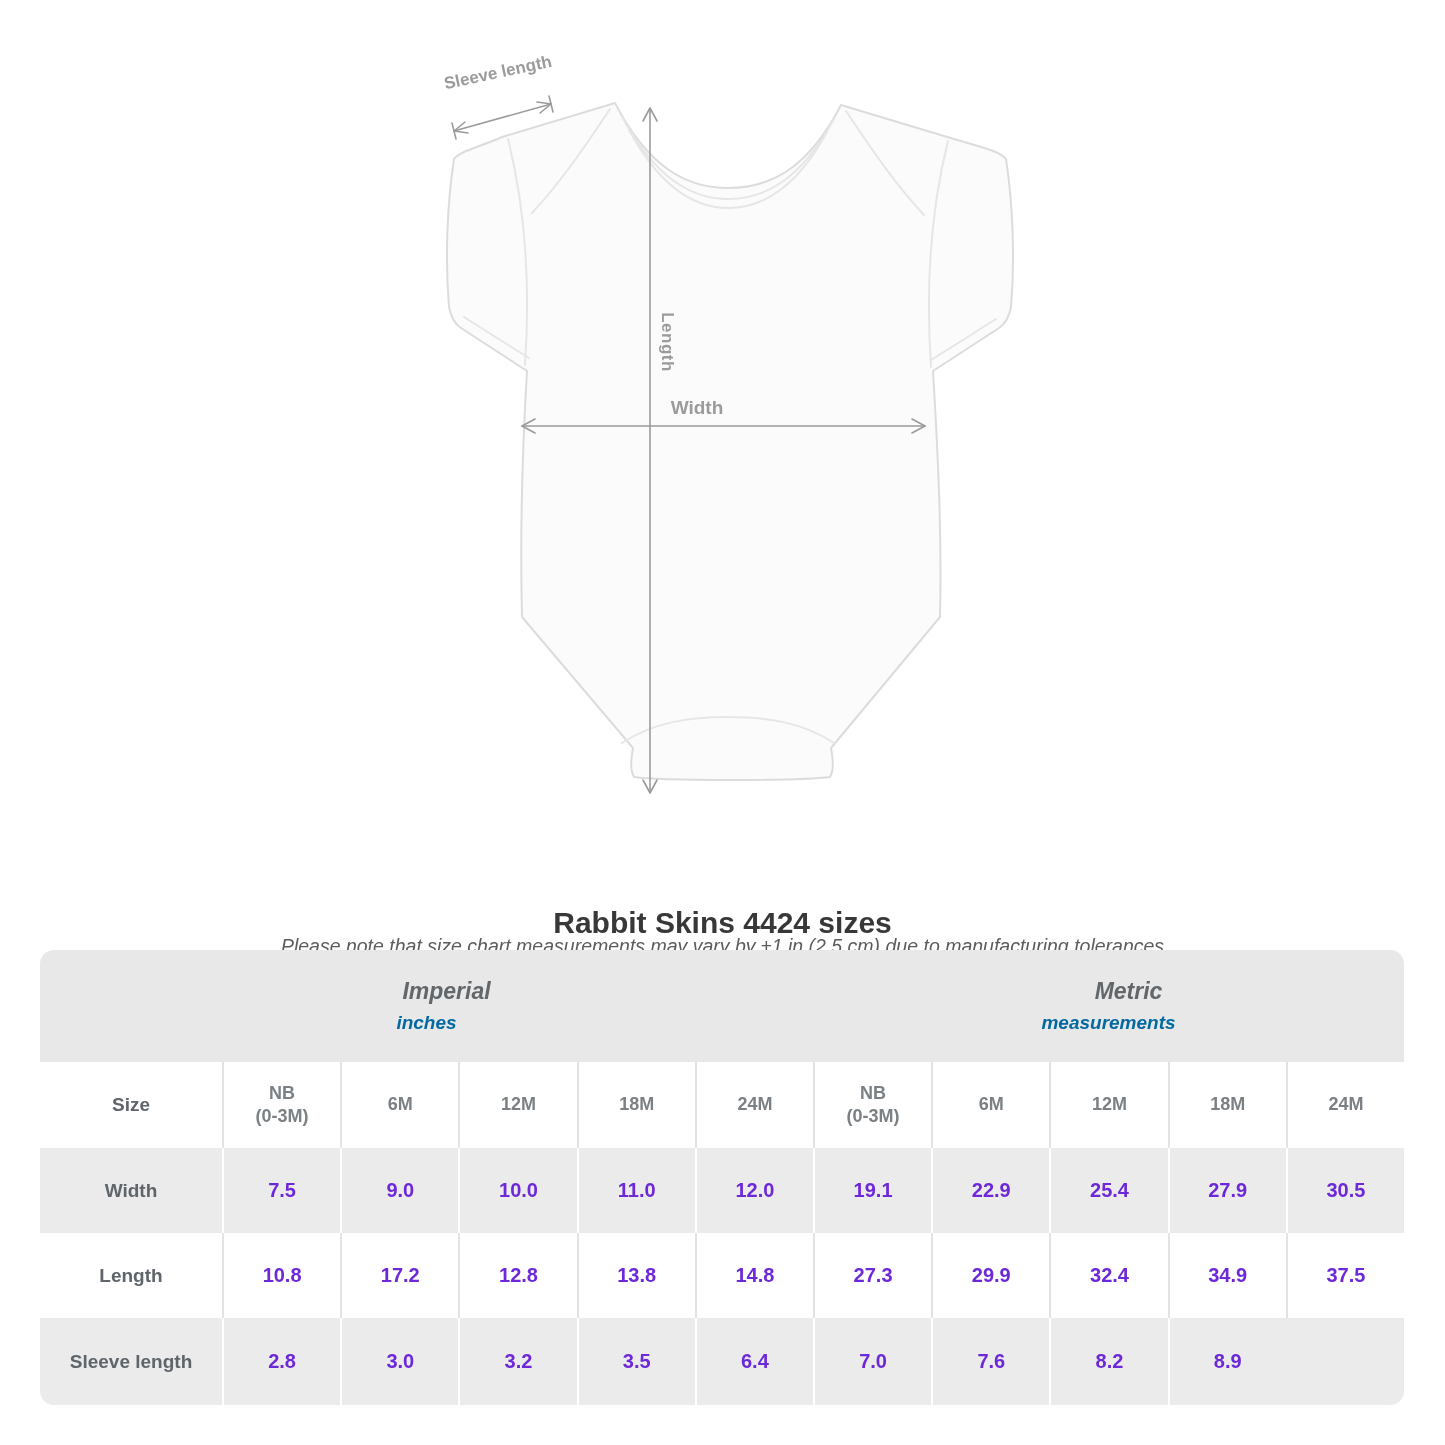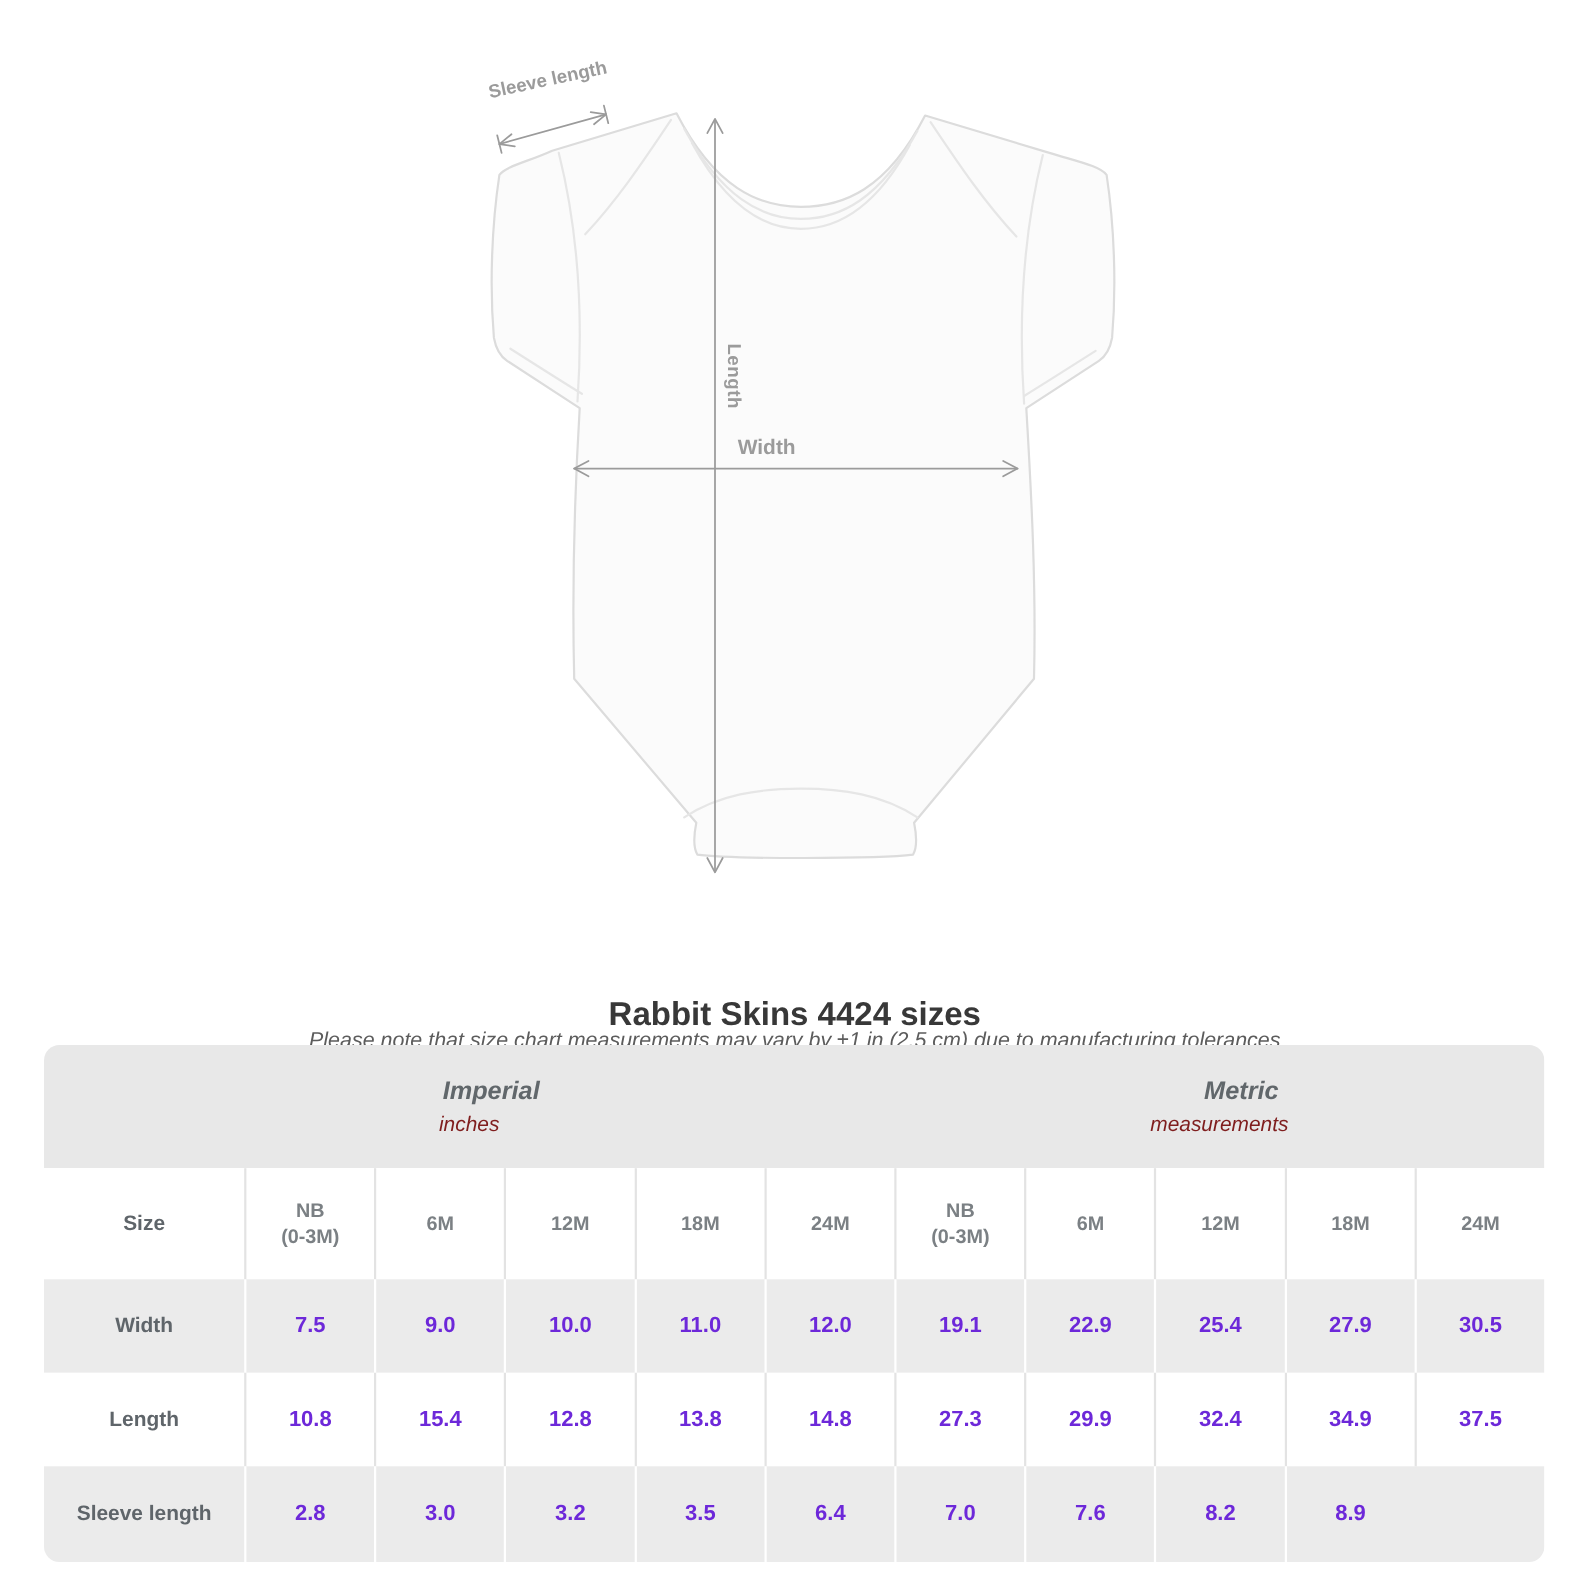--- a/index.html
+++ b/index.html
@@ -19,23 +19,23 @@
   .title{position:absolute;left:0;top:906px;width:100%;text-align:center;
          font-size:30px;font-weight:bold;color:#383838;}
   .subtitle{position:absolute;left:0;top:935px;width:100%;text-align:center;
             font-size:19.5px;font-style:italic;color:#5c5c5c;}
 
   
   .tbl{position:absolute;left:40px;top:950px;width:1364px;border-radius:14px;overflow:hidden;}
   .band-row{display:grid;grid-template-columns:773px 1fr;height:112px;background:#e8e8e8;}
   .band-cell{display:flex;flex-direction:column;align-items:center;justify-content:center;gap:7px;}
   .sec-label{font-size:23px;font-weight:bold;font-style:italic;color:#61676b;margin-left:40px;}
-  .sec-unit{font-size:19px;font-style:italic;color:#7f1d1d;}
+  .sec-unit{font-size:19px;font-style:italic;color:#0369a1;font-weight:bold;}
   .row{display:grid;grid-template-columns:182px repeat(10,1fr);}
-  .head-row{height:101px;background:#ffffff;}
+  .head-row{height:86px;background:#ffffff;}
   .data-row{height:85px;background:#ffffff;}
   .data-row.stripe{background:#ebebeb;}
   .data-row.last{height:87px;}
   .cell{display:flex;flex-direction:column;align-items:center;justify-content:center;
         border-left:2px solid #e3e3e3;text-align:center;}
   .row .cell:first-child{border-left:none;}
   .stripe .cell{border-left-color:#ffffff;}
   .ch{font-weight:bold;font-size:18px;color:#7b8084;line-height:1.3;}
   .rl{font-weight:bold;font-size:19px;color:#5f656a;}
   .val{font-size:20px;color:#6d28d9;font-weight:bold;}
@@ -168,21 +168,21 @@
       <div class="cell val">19.1</div>
       <div class="cell val">22.9</div>
       <div class="cell val">25.4</div>
       <div class="cell val">27.9</div>
       <div class="cell val">30.5</div>
     </div>
 
     <div class="row data-row">
       <div class="cell rl">Length</div>
       <div class="cell val">10.8</div>
-      <div class="cell val">15.4</div>
+      <div class="cell val">17.2</div>
       <div class="cell val">12.8</div>
       <div class="cell val">13.8</div>
       <div class="cell val">14.8</div>
       <div class="cell val">27.3</div>
       <div class="cell val">29.9</div>
       <div class="cell val">32.4</div>
       <div class="cell val">34.9</div>
       <div class="cell val">37.5</div>
     </div>
 

